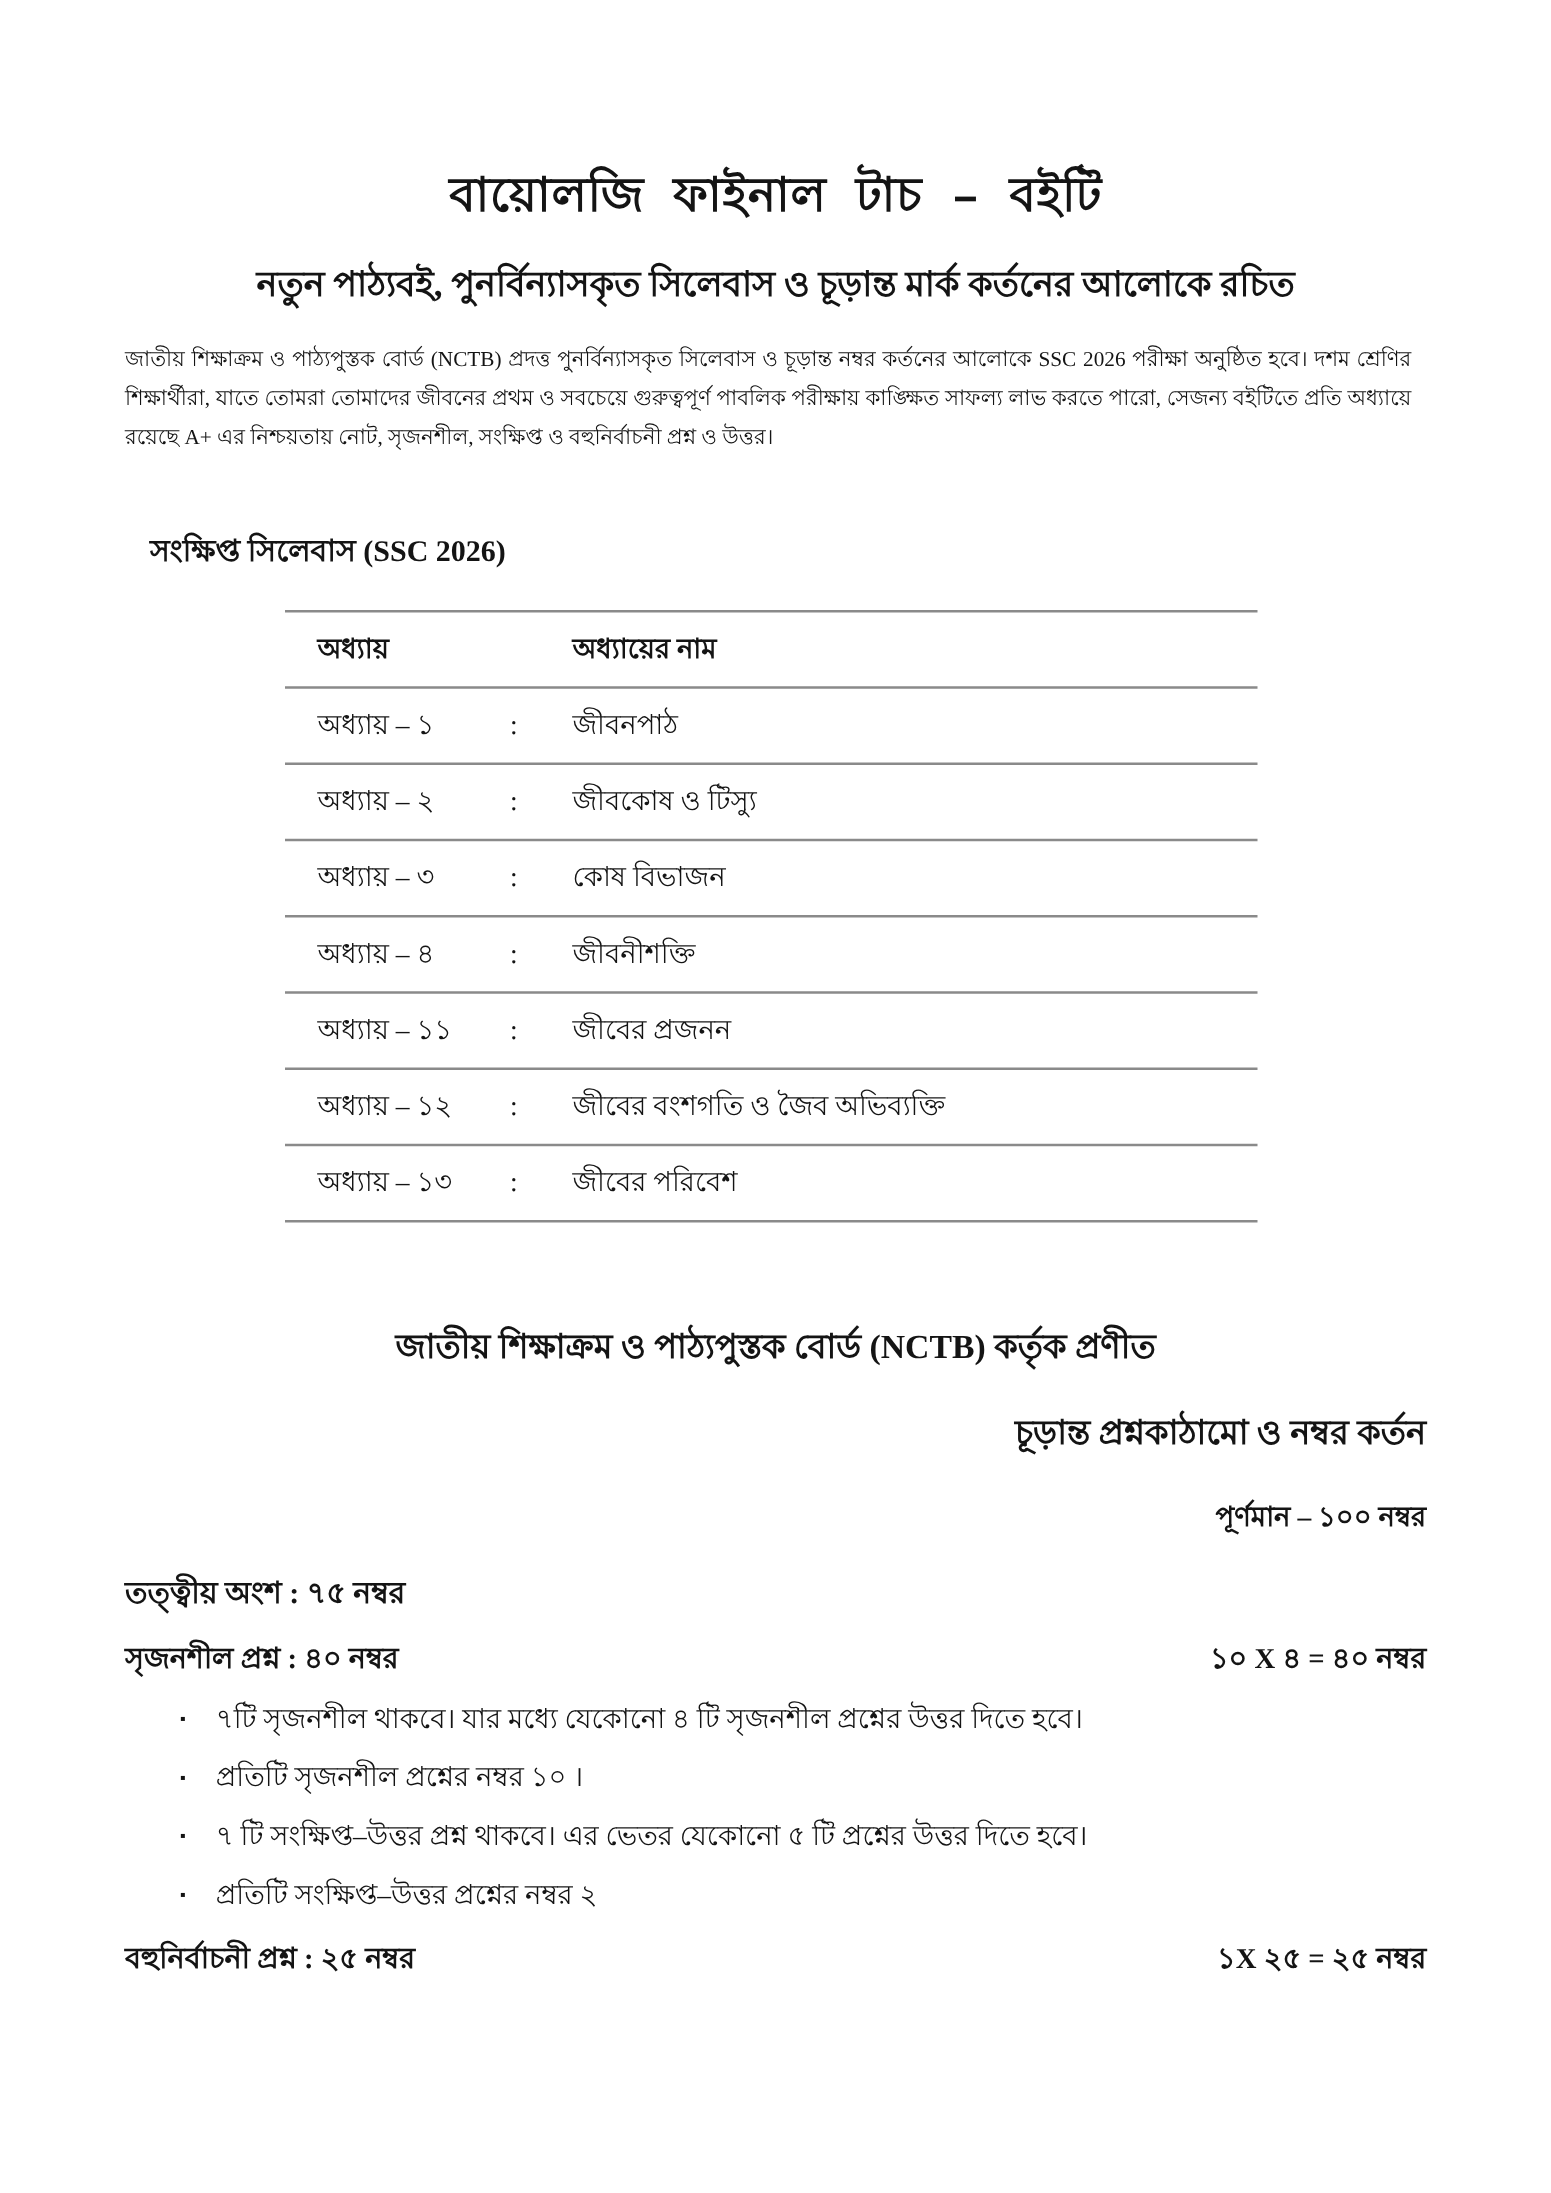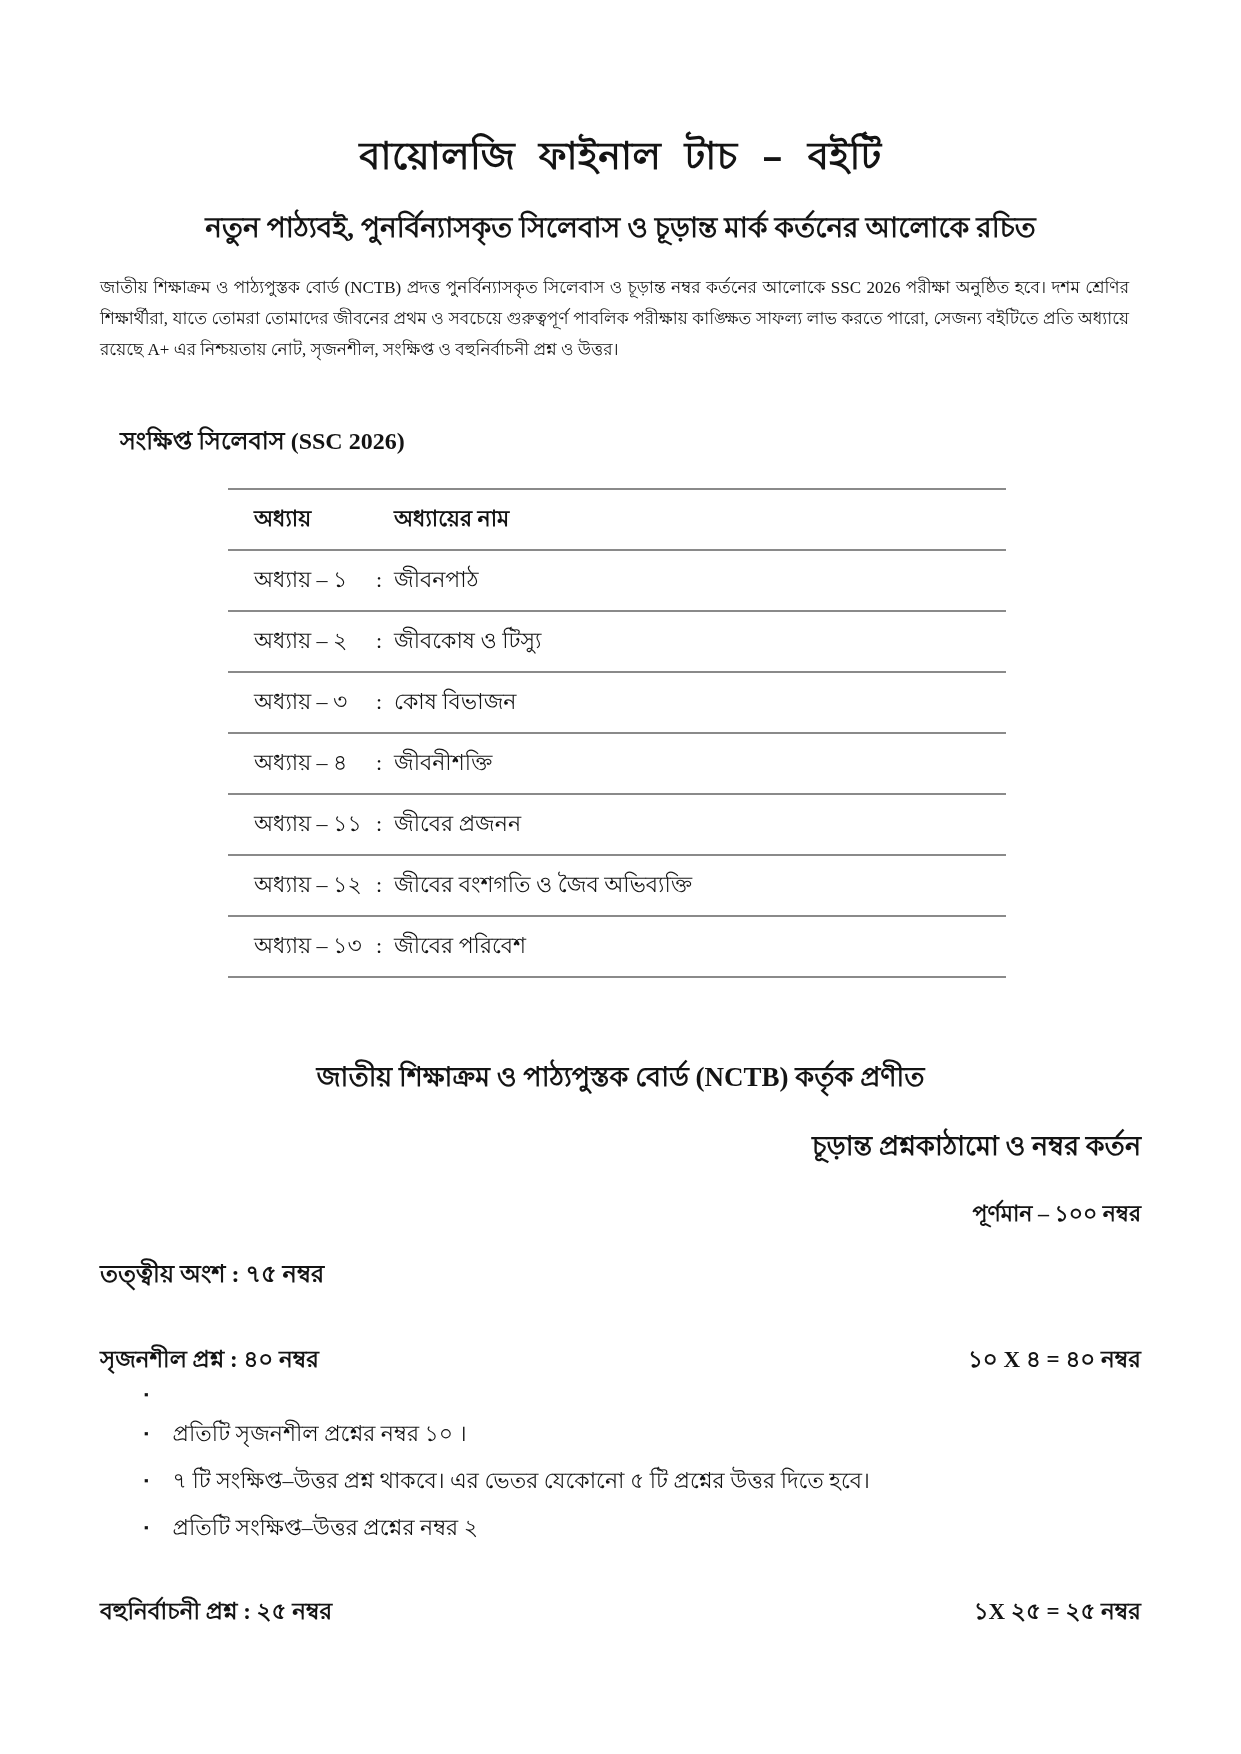--- a/index.html
+++ b/index.html
@@ -43,20 +43,21 @@
     margin: 26px 0 0 128px;
     width: 778px;
     font-size: 22px;
     border-bottom: 2px solid #8a8a8a;
   }
   .trow {
     display: flex;
     align-items: baseline;
     border-top: 2px solid #8a8a8a;
     padding: 11px 0;
+    gap: 32px;
   }
   .trow.header { font-weight: 700; }
   .tcell-chapter { width: 112px; padding-left: 26px; white-space: nowrap; }
   .tcell-colon { width: 26px; text-align: center; }
   .tcell-name { flex: 1; padding-left: 2px; }
   .center-heading {
     text-align: center;
     font-size: 27px;
     font-weight: 700;
     margin: 78px 0 0 0;
@@ -70,21 +71,21 @@
   }
   .theory-heading {
     font-size: 24px;
     font-weight: 700;
     margin-top: 22px;
   }
   .section-row {
     display: flex;
     justify-content: space-between;
     align-items: flex-end;
-    margin-top: 46px;
+    margin-top: 13px;
     font-size: 23px;
     font-weight: 600;
   }
   .bullets { margin: 6px 0 0 44px; }
   .bullet-row {
     display: flex;
     align-items: baseline;
     margin-top: 10px;
     font-size: 22px;
   }
@@ -156,20 +157,21 @@
 
   <div class="theory-heading">তত্ত্বীয় অংশ : ৭৫ নম্বর</div>
 
   <div class="section-row">
     <span>সৃজনশীল প্রশ্ন  : ৪০ নম্বর</span>
     <span>১০ X ৪ = ৪০ নম্বর</span>
   </div>
   <div class="bullets">
     <div class="bullet-row">
       <span class="bullet-marker">▪</span>
+      <span>৭টি সৃজনশীল থাকবে। যার মধ্যে যেকোনো ৪ টি সৃজনশীল প্রশ্নের উত্তর দিতে হবে।</span>
     </div>
     <div class="bullet-row">
       <span class="bullet-marker">▪</span>
       <span>প্রতিটি সৃজনশীল প্রশ্নের নম্বর ১০ ।</span>
     </div>
   </div>
 
   <div class="bullets">
     <div class="bullet-row">
       <span class="bullet-marker">▪</span>

